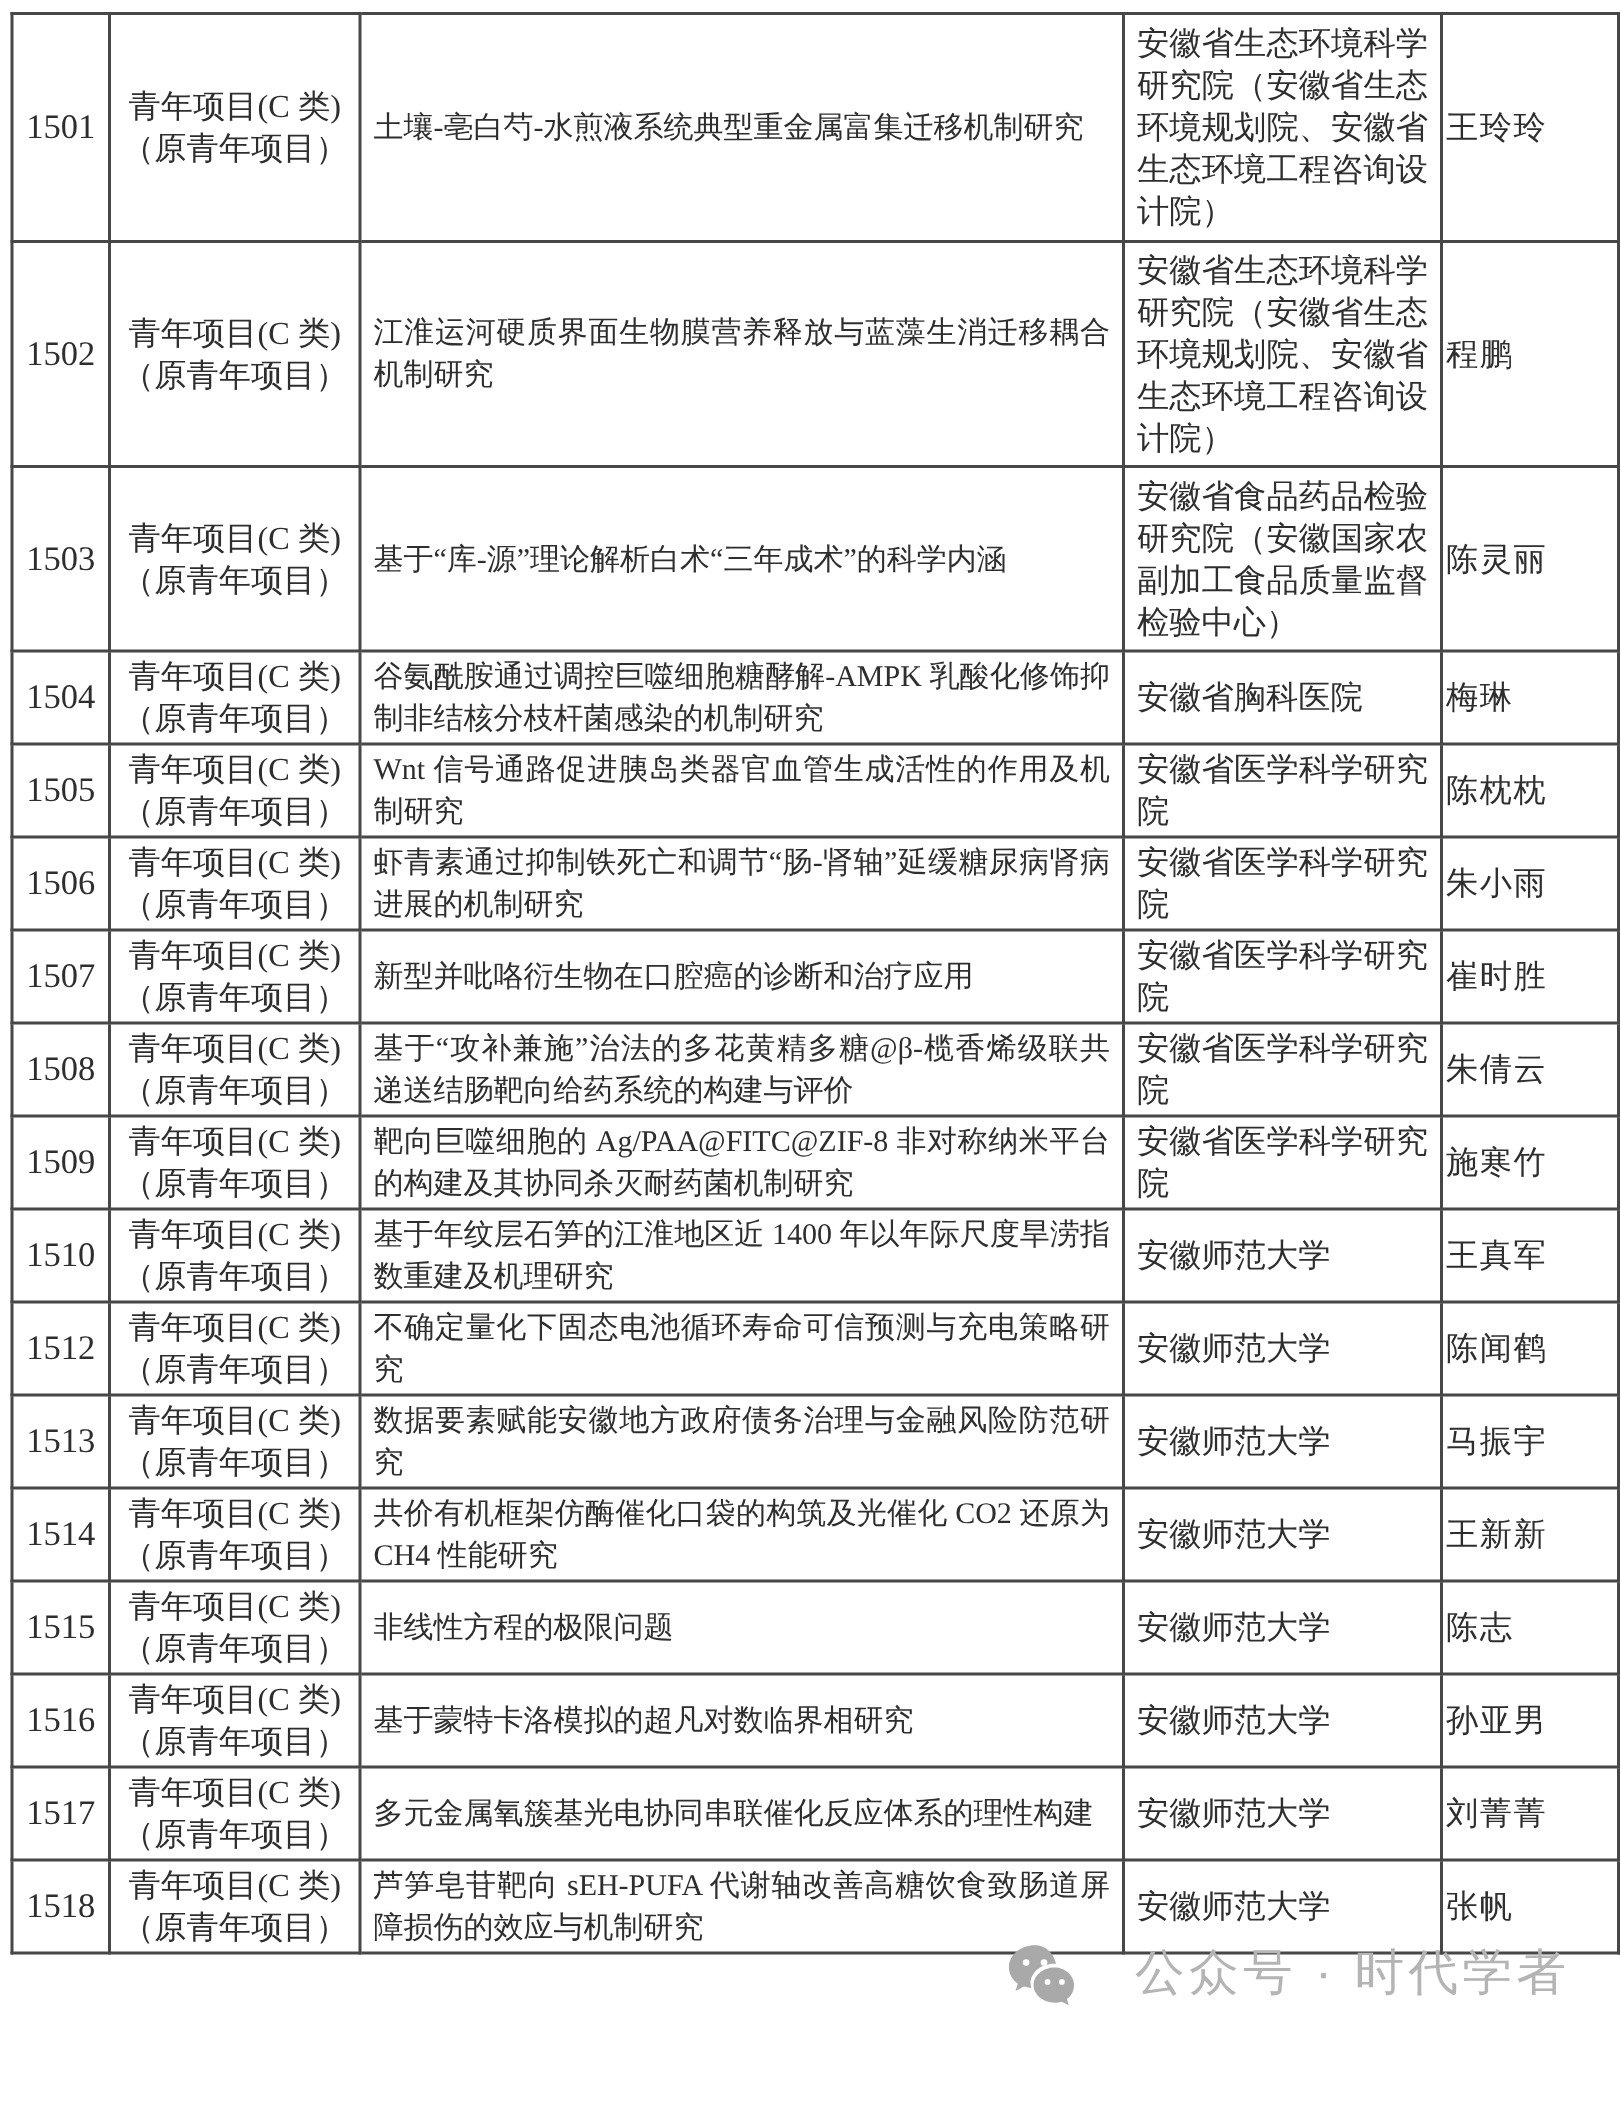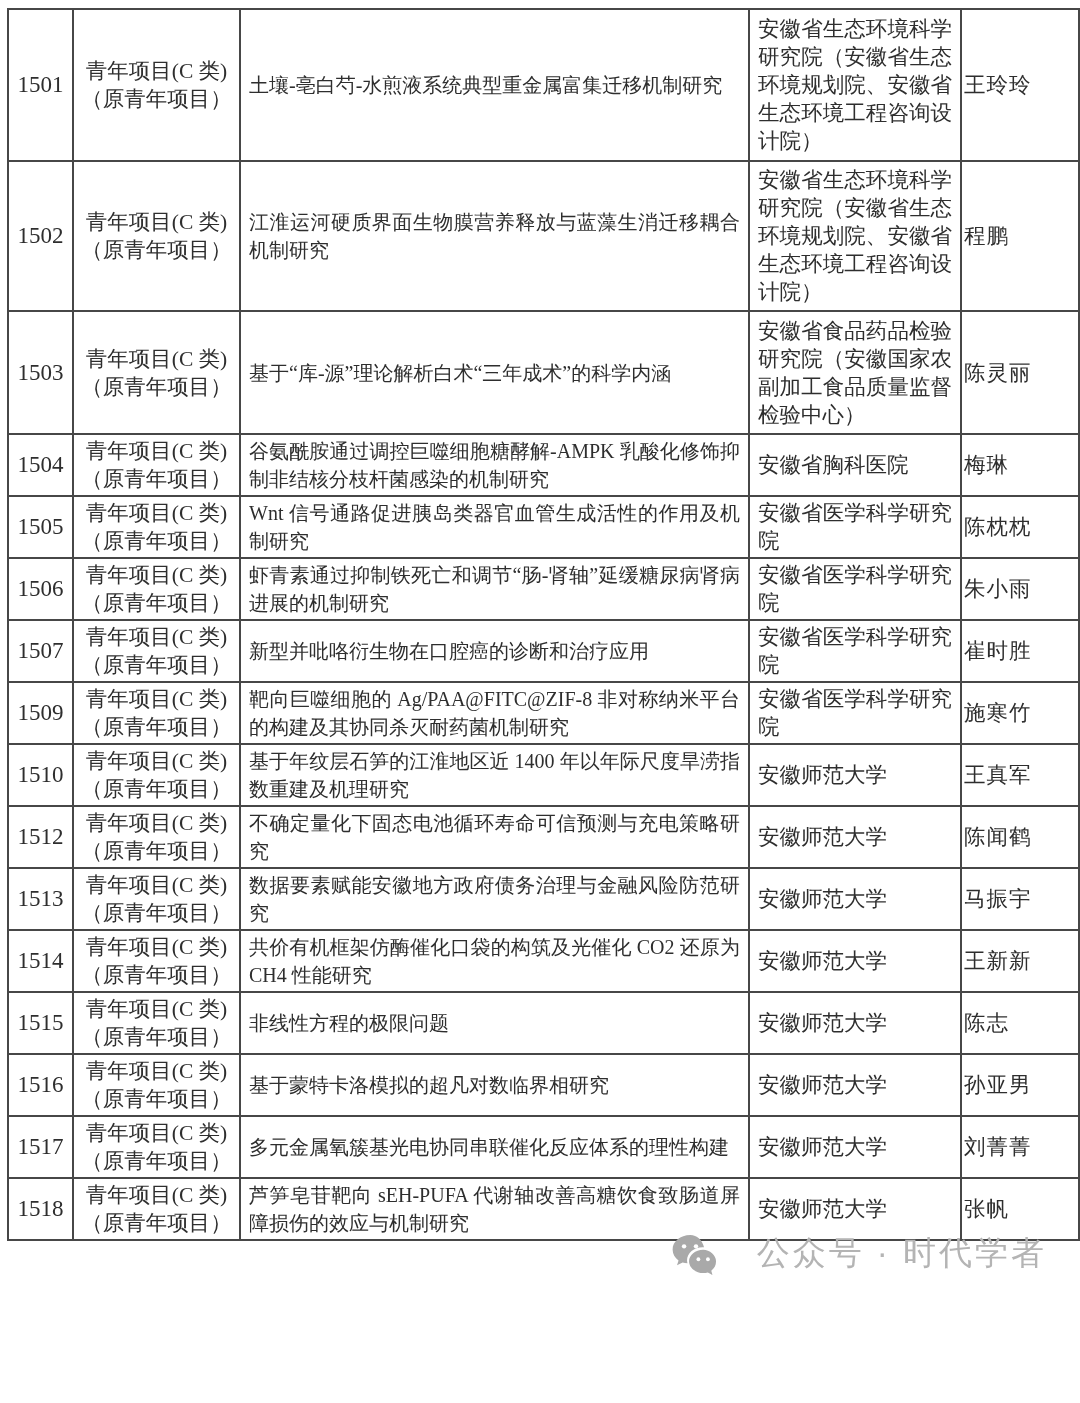--- a/index.html
+++ b/index.html
@@ -33,21 +33,21 @@
     border: 2px solid #474747;
     vertical-align: middle;
     line-height: 28px;
     color: #2e2e2e;
     padding: 2px 6px;
     overflow: hidden;
   }
   td.c-id   { text-align: center; font-size: 23px; padding: 2px 2px; }
   td.c-type { text-align: center; font-size: 21.5px; white-space: pre-line; padding: 2px 2px; }
   td.c-title{ text-align: justify; font-size: 20px; padding: 2px 8px; }
-  td.c-inst { text-align: justify; font-size: 21.5px; padding: 0 8px; border-radius: 32px; }
+  td.c-inst { text-align: justify; font-size: 21.5px; padding: 0 8px; }
   td.c-name { font-size: 21.5px; letter-spacing: 1px; padding: 2px 2px; }
 
   .watermark {
     width: 1071px;
     margin-top: -10px;
     display: flex;
     justify-content: flex-end;
     align-items: center;
     gap: 12px;
     padding-right: 24px;
@@ -134,20 +134,28 @@
 
     <tr>
       <td class="c-id">1507</td>
       <td class="c-type">青年项目(C 类)
 （原青年项目）</td>
       <td class="c-title">新型并吡咯衍生物在口腔癌的诊断和治疗应用</td>
       <td class="c-inst">安徽省医学科学研究院</td>
       <td class="c-name">崔时胜</td>
     </tr>
 
+    <tr>
+      <td class="c-id">1508</td>
+      <td class="c-type">青年项目(C 类)
+（原青年项目）</td>
+      <td class="c-title">基于“攻补兼施”治法的多花黄精多糖@β-榄香烯级联共递送结肠靶向给药系统的构建与评价</td>
+      <td class="c-inst">安徽省医学科学研究院</td>
+      <td class="c-name">朱倩云</td>
+    </tr>
 
     <tr>
       <td class="c-id">1509</td>
       <td class="c-type">青年项目(C 类)
 （原青年项目）</td>
       <td class="c-title">靶向巨噬细胞的 Ag/PAA@FITC@ZIF-8 非对称纳米平台的构建及其协同杀灭耐药菌机制研究</td>
       <td class="c-inst">安徽省医学科学研究院</td>
       <td class="c-name">施寒竹</td>
     </tr>
 

